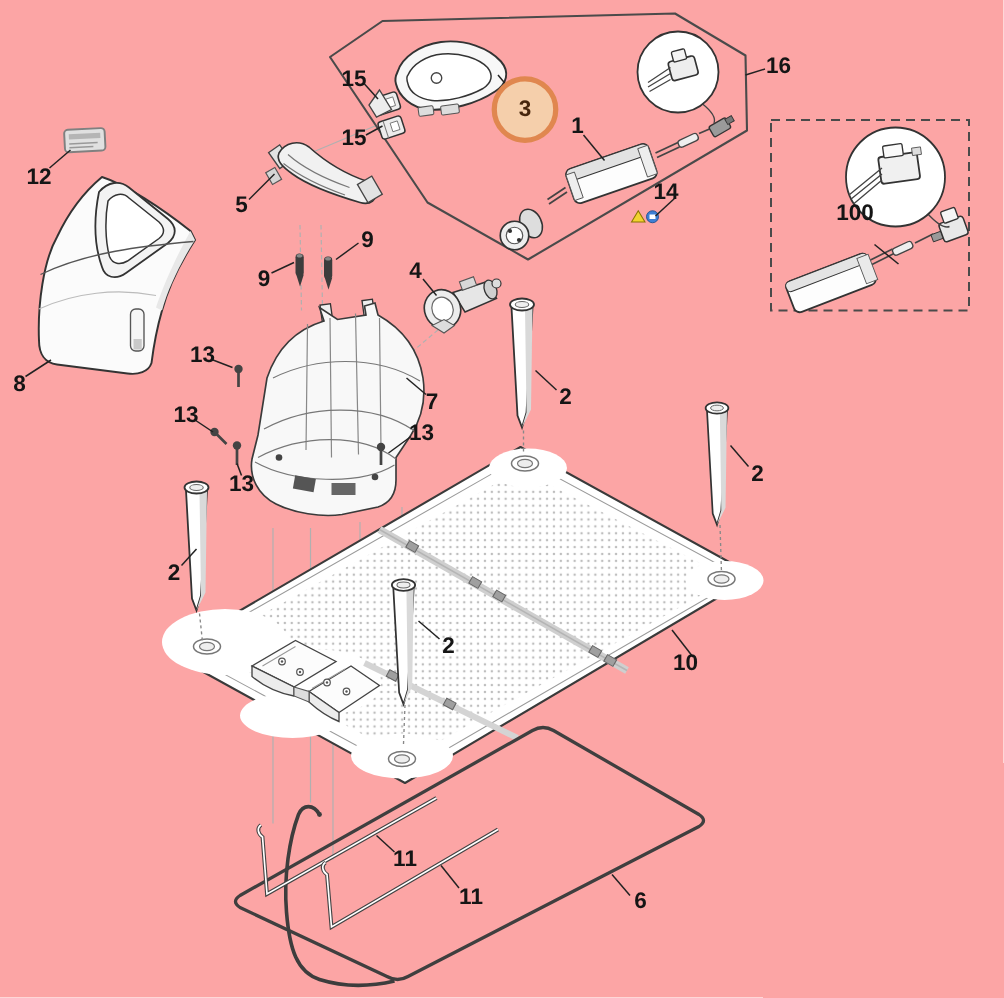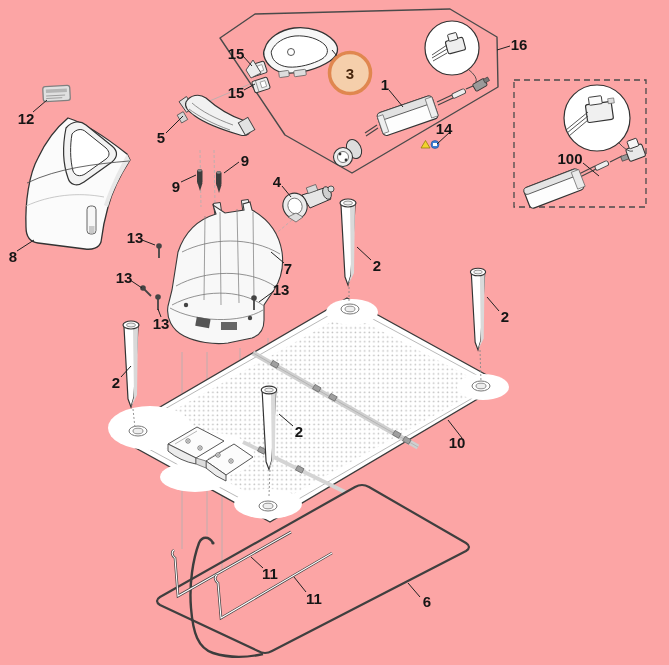--- a/index.html
+++ b/index.html
@@ -350,21 +350,21 @@
   </g>
 </svg>
 
 <div id="labels-layer">
       <div class="part-label" style="left: 236px; top: 53px;">15</div>
       <div class="part-label" style="left: 236px; top: 92px;">15</div>
       <div class="part-label highlighted" style="left: 350px; top: 73px;">3</div>
       <div class="part-label" style="left: 385px; top: 84px;">1</div>
       <div class="part-label" style="left: 444px; top: 128px;">14</div>
       <div class="part-label" style="left: 519px; top: 44px; text-align: center;">16</div>
-      <div class="part-label" style="left: 570px; top: 158px; text-align: center;">100</div>
+      <div class="part-label" style="left: 570px; top: 142px; text-align: center;">100</div>
       <div class="part-label" style="left: 26px; top: 118px;">12</div>
       <div class="part-label" style="left: 13px; top: 256px;">8</div>
       <div class="part-label" style="left: 161px; top: 137px;">5</div>
       <div class="part-label" style="left: 176px; top: 186px;">9</div>
       <div class="part-label" style="left: 245px; top: 160px;">9</div>
       <div class="part-label" style="left: 277px; top: 181px;">4</div>
       <div class="part-label" style="left: 288px; top: 268px;">7</div>
       <div class="part-label" style="left: 135px; top: 237px;">13</div>
       <div class="part-label" style="left: 124px; top: 277px;">13</div>
       <div class="part-label" style="left: 161px; top: 323px;">13</div>

